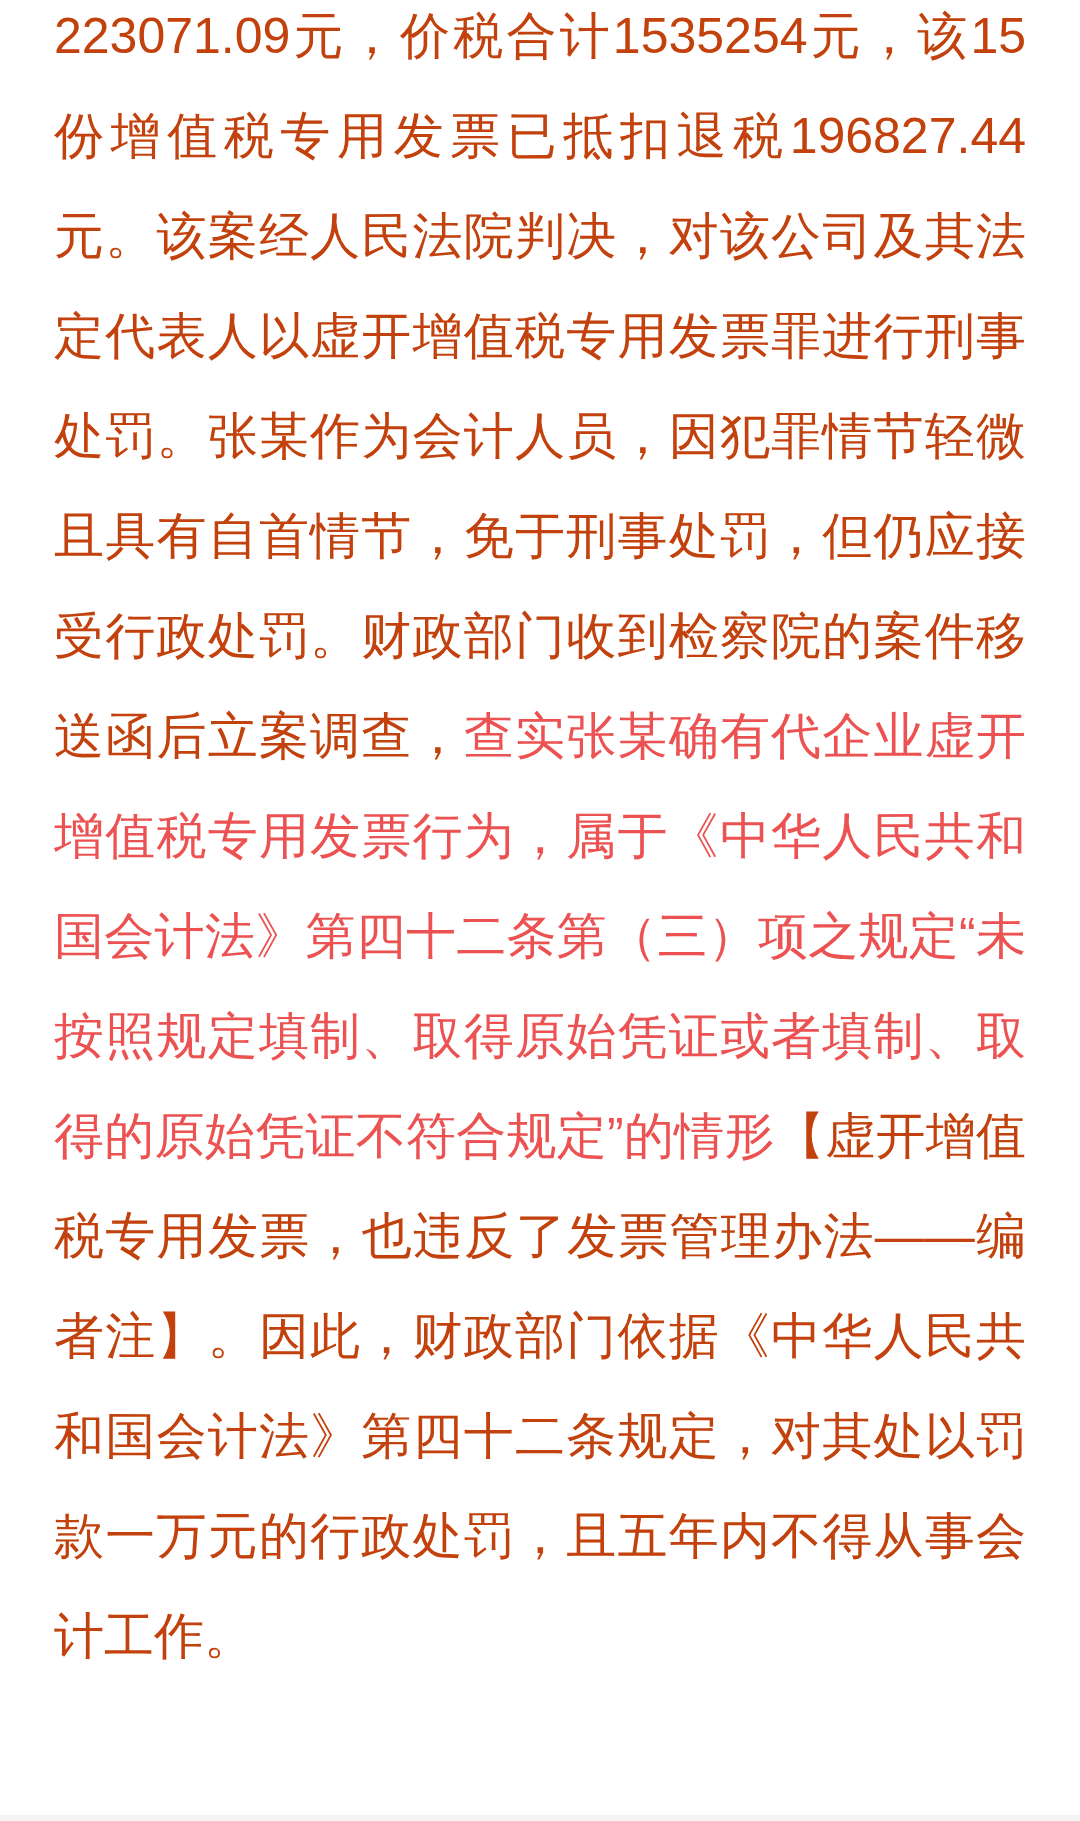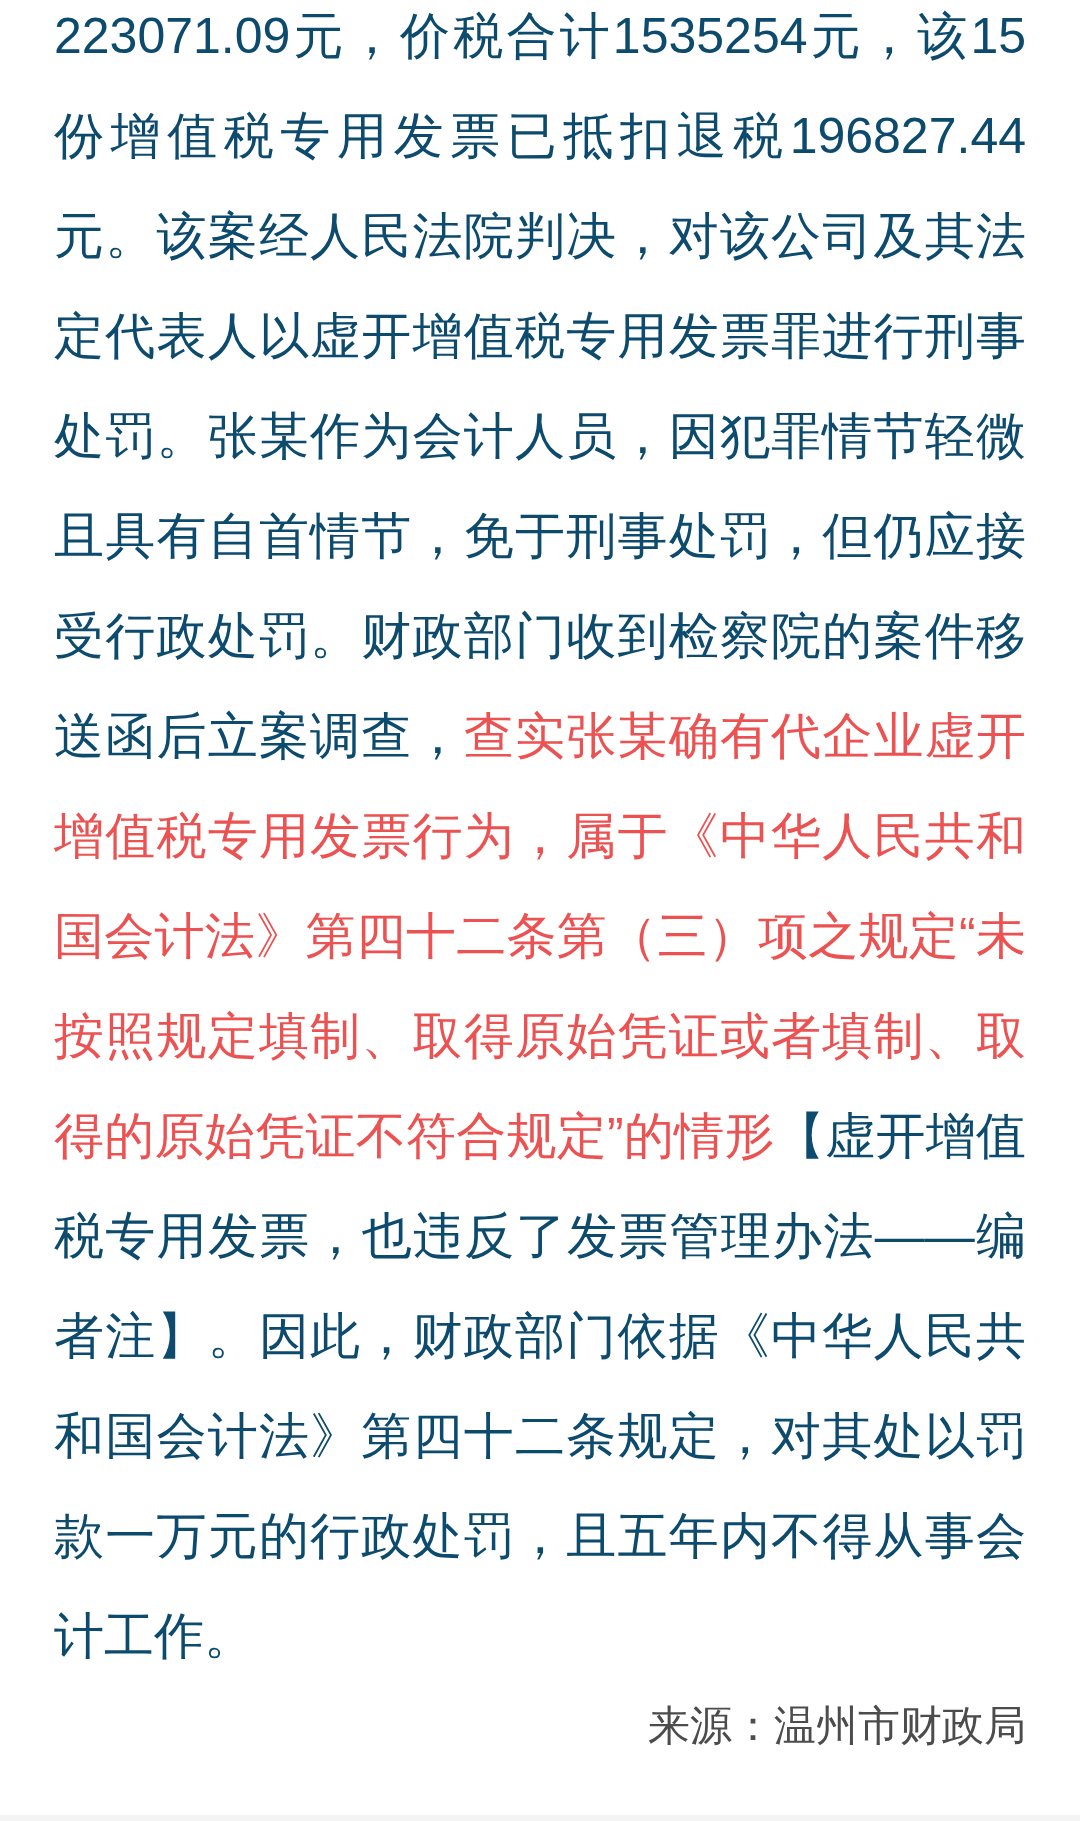--- a/index.html
+++ b/index.html
@@ -20,21 +20,21 @@
   .para {
     margin: -14px 0 0 0;
     font-size: 50px;
     line-height: 100px;
     color: #101010;
     text-align: justify;
     text-justify: inter-ideograph;
     word-break: break-all;
   }
   .seg.normal {
-    color: #0c4a6e;
+    color: #c2410c;
     font-weight: 400;
   }
   .seg.highlight {
     color: #ec5252;
     font-weight: 400;
   }
   .source {
     margin: 14px 0 0 0;
     font-size: 42px;
     line-height: 52px;
@@ -49,16 +49,15 @@
     bottom: 0;
     height: 6px;
     background: #f4f4f4;
   }
 </style>
 </head>
 <body>
 
 <main class="article">
   <p class="para"><span class="seg normal">223071.09元，价税合计1535254元，该15份增值税专用发票已抵扣退税196827.44元。该案经人民法院判决，对该公司及其法定代表人以虚开增值税专用发票罪进行刑事处罚。张某作为会计人员，因犯罪情节轻微且具有自首情节，免于刑事处罚，但仍应接受行政处罚。财政部门收到检察院的案件移送函后立案调查，</span><span class="seg highlight">查实张某确有代企业虚开增值税专用发票行为，属于《中华人民共和国会计法》第四十二条第（三）项之规定“未按照规定填制、取得原始凭证或者填制、取得的原始凭证不符合规定”的情形</span><span class="seg normal">【虚开增值税专用发票，也违反了发票管理办法——编者注】。因此，财政部门依据《中华人民共和国会计法》第四十二条规定，对其处以罚款一万元的行政处罚，且五年内不得从事会计工作。</span></p>
-  <p class="source">来源：温州市财政局</p>
 </main>
 
 <div class="bottom-strip"></div>
 
 </body></html>

